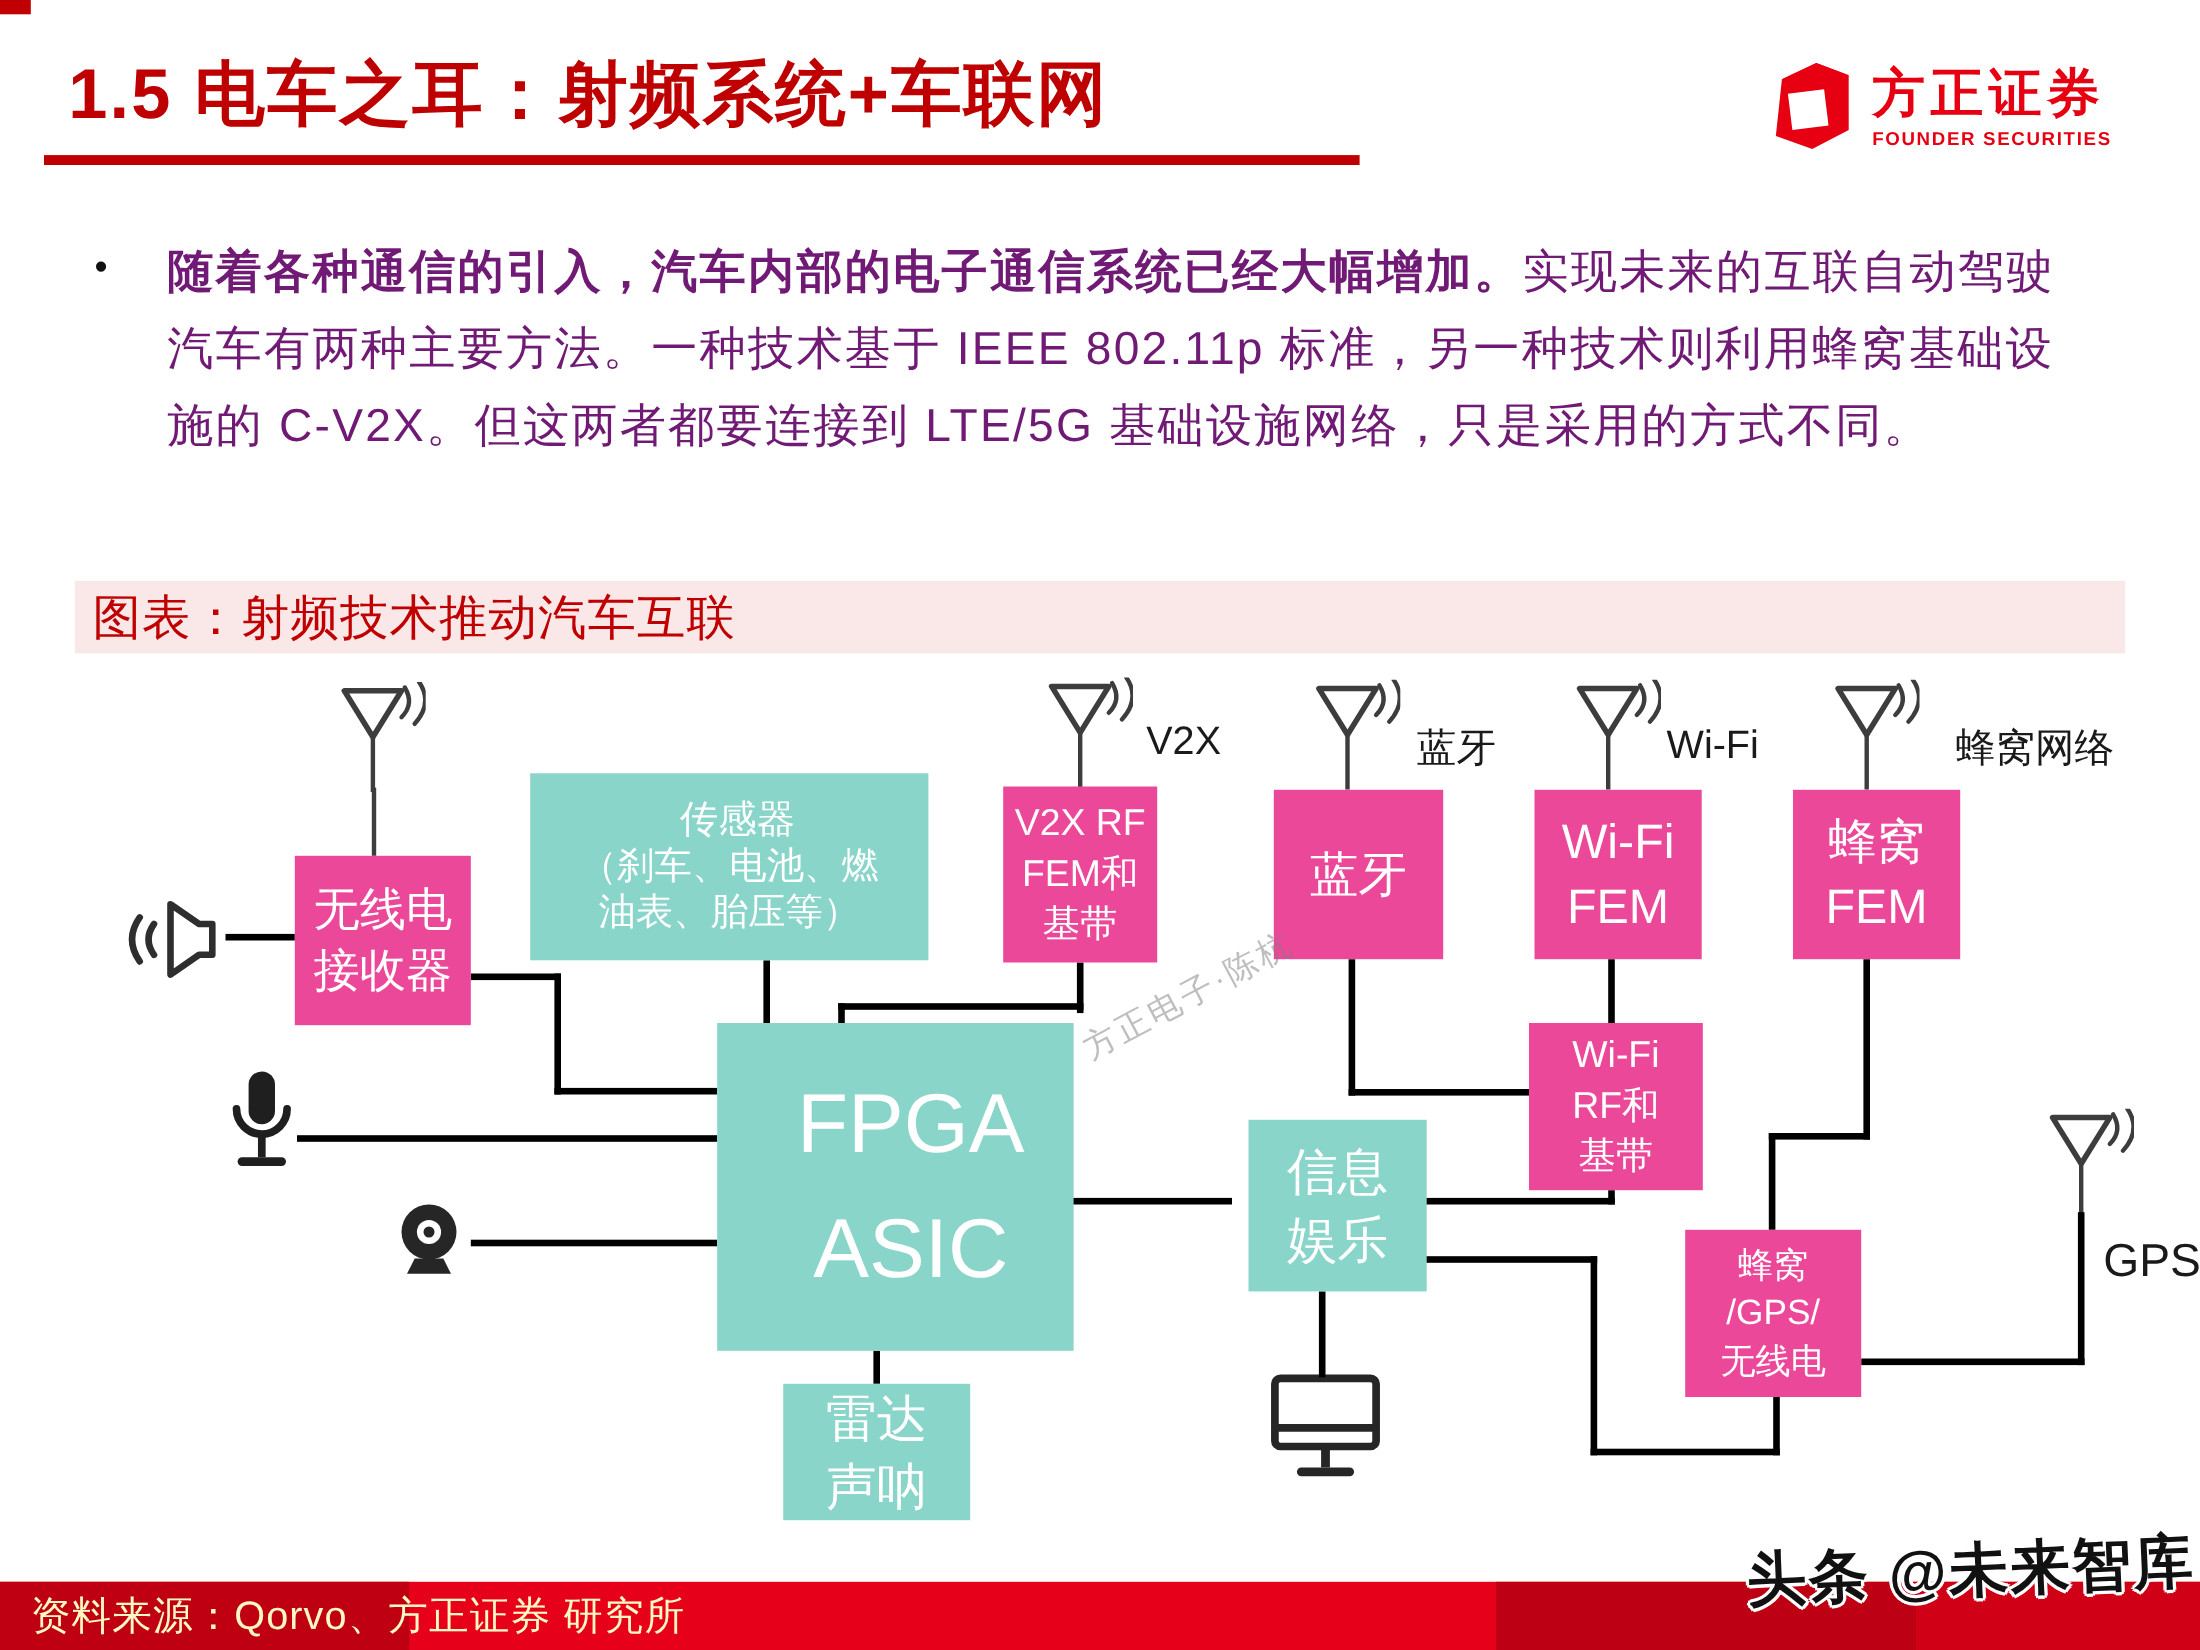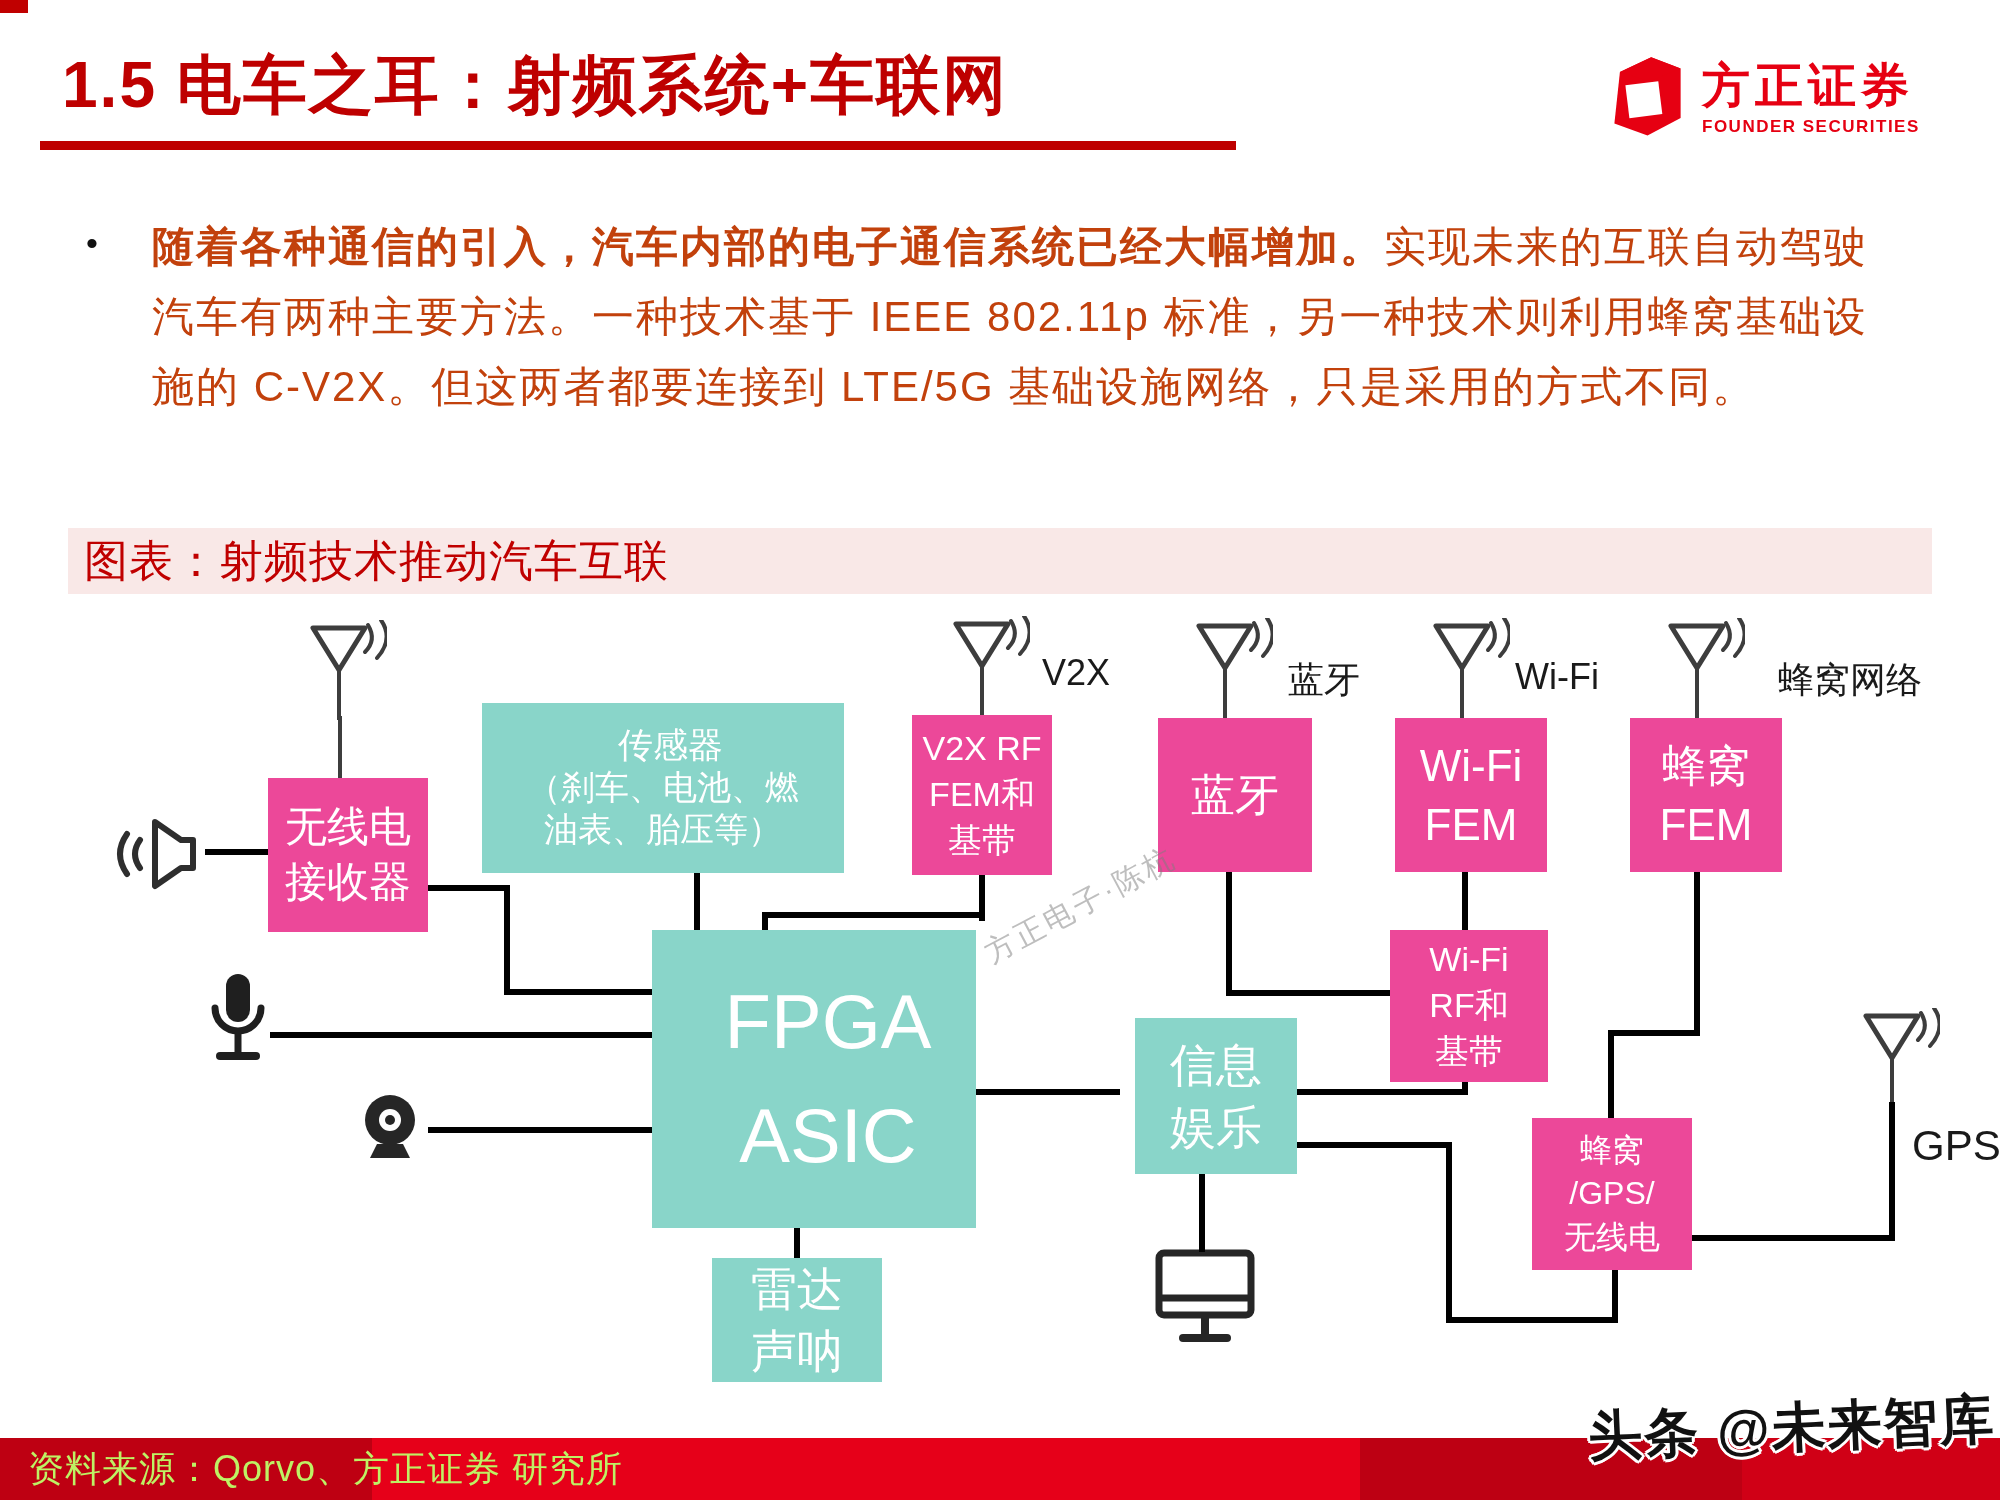--- a/index.html
+++ b/index.html
@@ -9,39 +9,39 @@
   
   .corner-mark{left:0;top:0;width:28px;height:13px;background:#c00000;}
   .page-title{left:62px;top:42px;font-size:64px;font-weight:bold;color:#be0000;letter-spacing:2px;white-space:nowrap;}
   .title-underline{left:40px;top:141px;width:1196px;height:9px;background:#be0000;}
   .logo-wrap{left:1596px;top:48px;width:360px;height:100px;display:flex;align-items:center;}
   .logo-text{margin-left:14px;color:#e60012;line-height:1;}
   .logo-cn{font-size:48px;font-weight:bold;letter-spacing:5px;}
   .logo-en{font-size:17px;font-weight:bold;letter-spacing:1.5px;margin-top:8px;}
   
   .bullet-dot{left:86px;top:224px;font-size:34px;color:#111;}
-  .para{left:152px;top:212px;width:1770px;font-size:42px;color:#c2410c;line-height:70px;letter-spacing:2px;}
+  .para{left:152px;top:212px;width:1770px;font-size:42px;color:#701a75;line-height:70px;letter-spacing:2px;}
   .para .b{font-weight:bold;}
   
   .chart-label-bar{left:68px;top:528px;width:1864px;height:66px;background:#f9e8e7;display:flex;align-items:center;}
   .chart-label-text{margin-left:16px;font-size:44px;color:#c00000;letter-spacing:1px;}
   
   .box{position:absolute;display:flex;flex-direction:column;align-items:center;justify-content:center;
        color:#ffffff;text-align:center;}
   .box.orange{background:#ec4899;}
   .box.teal{background:#89d5c9;}
   .hline,.vline{position:absolute;background:#000;}
   .thin{background:#3d3d3d;}
   .ant-label{position:absolute;font-size:36px;color:#1a1a1a;white-space:nowrap;text-align:right;}
   .wm-diag{position:absolute;left:975px;top:885px;font-size:30px;color:rgba(125,125,125,.5);
            transform:rotate(-28deg);letter-spacing:3px;white-space:nowrap;}
   
   .footer-bar{left:0;top:1438px;width:2000px;height:62px;background:#e60019;}
   .seg{position:absolute;top:0;height:62px;}
-  .source-text{position:absolute;left:28px;top:0;height:62px;line-height:62px;font-size:36px;color:#bef264;letter-spacing:1px;}
+  .source-text{position:absolute;left:28px;top:0;height:62px;line-height:62px;font-size:36px;color:#fef9c3;letter-spacing:1px;}
   .wm-bottom{left:1588px;top:1392px;font-size:54px;font-weight:bold;color:#111;transform:rotate(-2.5deg);
      text-shadow:-3px 0 0 #fff,3px 0 0 #fff,0 -3px 0 #fff,0 3px 0 #fff,-2px -2px 0 #fff,2px 2px 0 #fff,-2px 2px 0 #fff,2px -2px 0 #fff;
      letter-spacing:2px;white-space:nowrap;}
 </style>
 </head>
 <body>
 
 <div id="canvas">
 
   <div class="abs corner-mark"></div>

